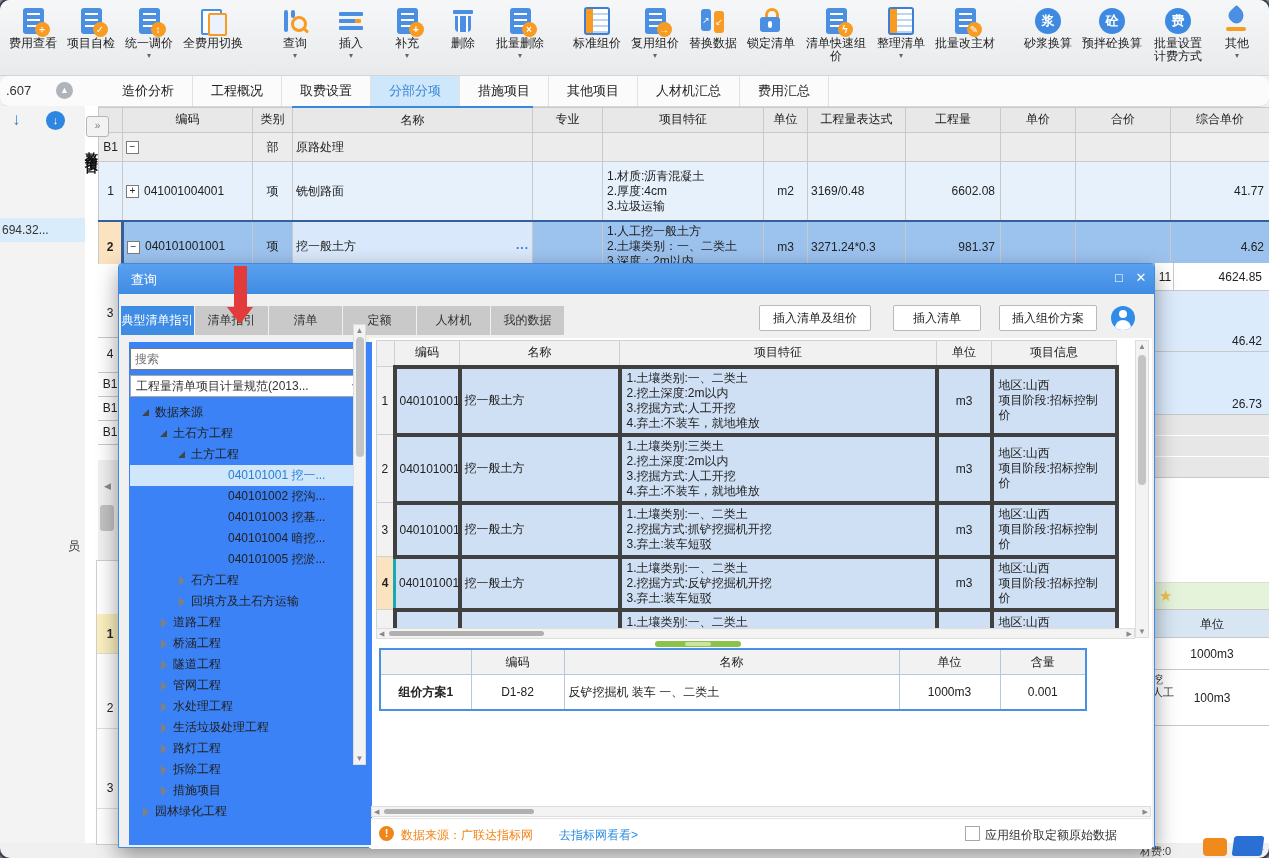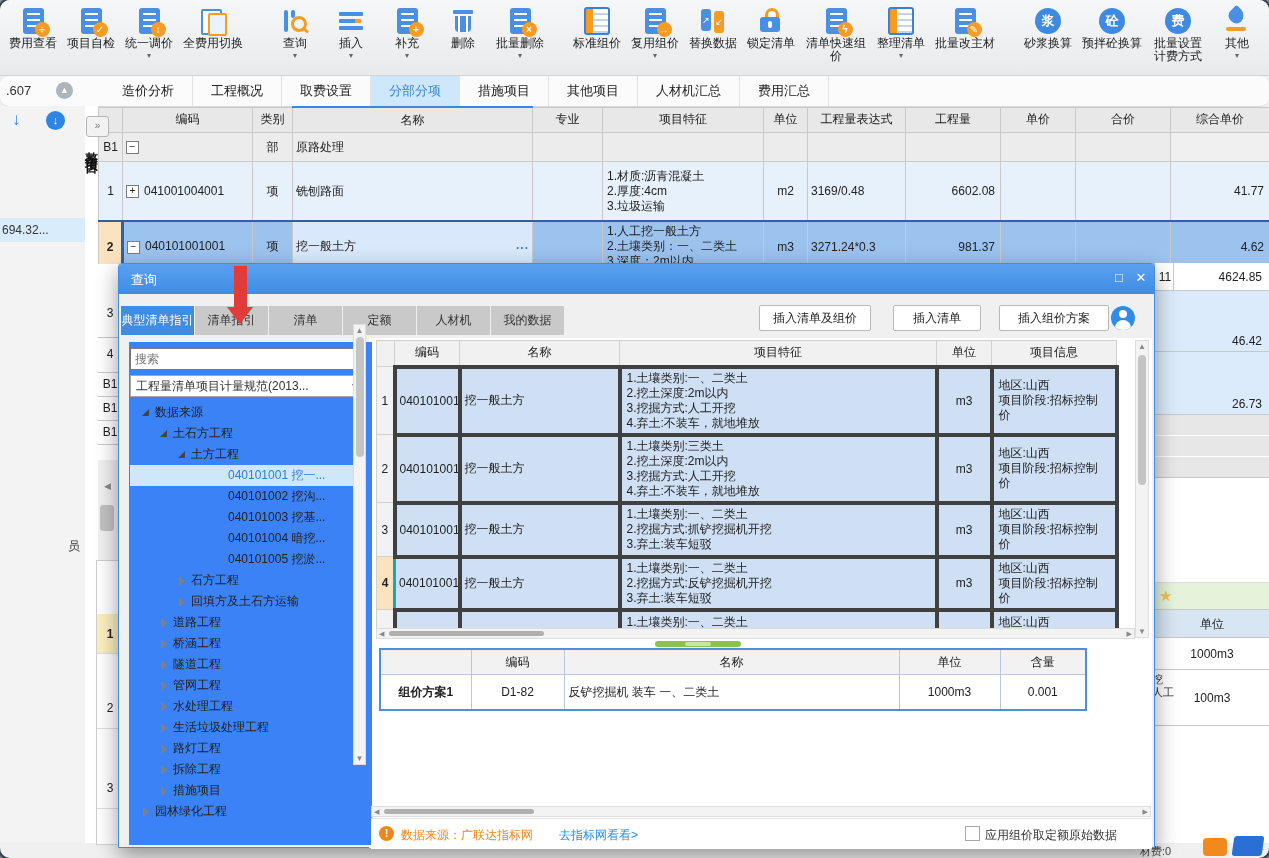--- a/index.html
+++ b/index.html
@@ -518,21 +518,21 @@
     <div id="dtabs">
       <div class="dtab active">典型清单指引</div>
       <div class="dtab">清单指引</div>
       <div class="dtab">清单</div>
       <div class="dtab">定额</div>
       <div class="dtab">人材机</div>
       <div class="dtab">我的数据</div>
     </div>
     <div class="dbtn" style="left:640px;width:112px;">插入清单及组价</div>
     <div class="dbtn" style="left:774px;width:88px;">插入清单</div>
-    <div class="dbtn" style="left:880px;width:110px;">插入组价方案</div>
+    <div class="dbtn" style="left:880px;width:98px;">插入组价方案</div>
     <div id="avatar"></div>
 
     <div id="dcontent"></div>
 
     <div id="dleft">
       <input id="dsearch" placeholder="搜索" style="">
       <div id="dselect">工程量清单项目计量规范(2013...</div>
       <div id="dtree">
         <div class="ti l0">
             <span class="arr open"></span>

